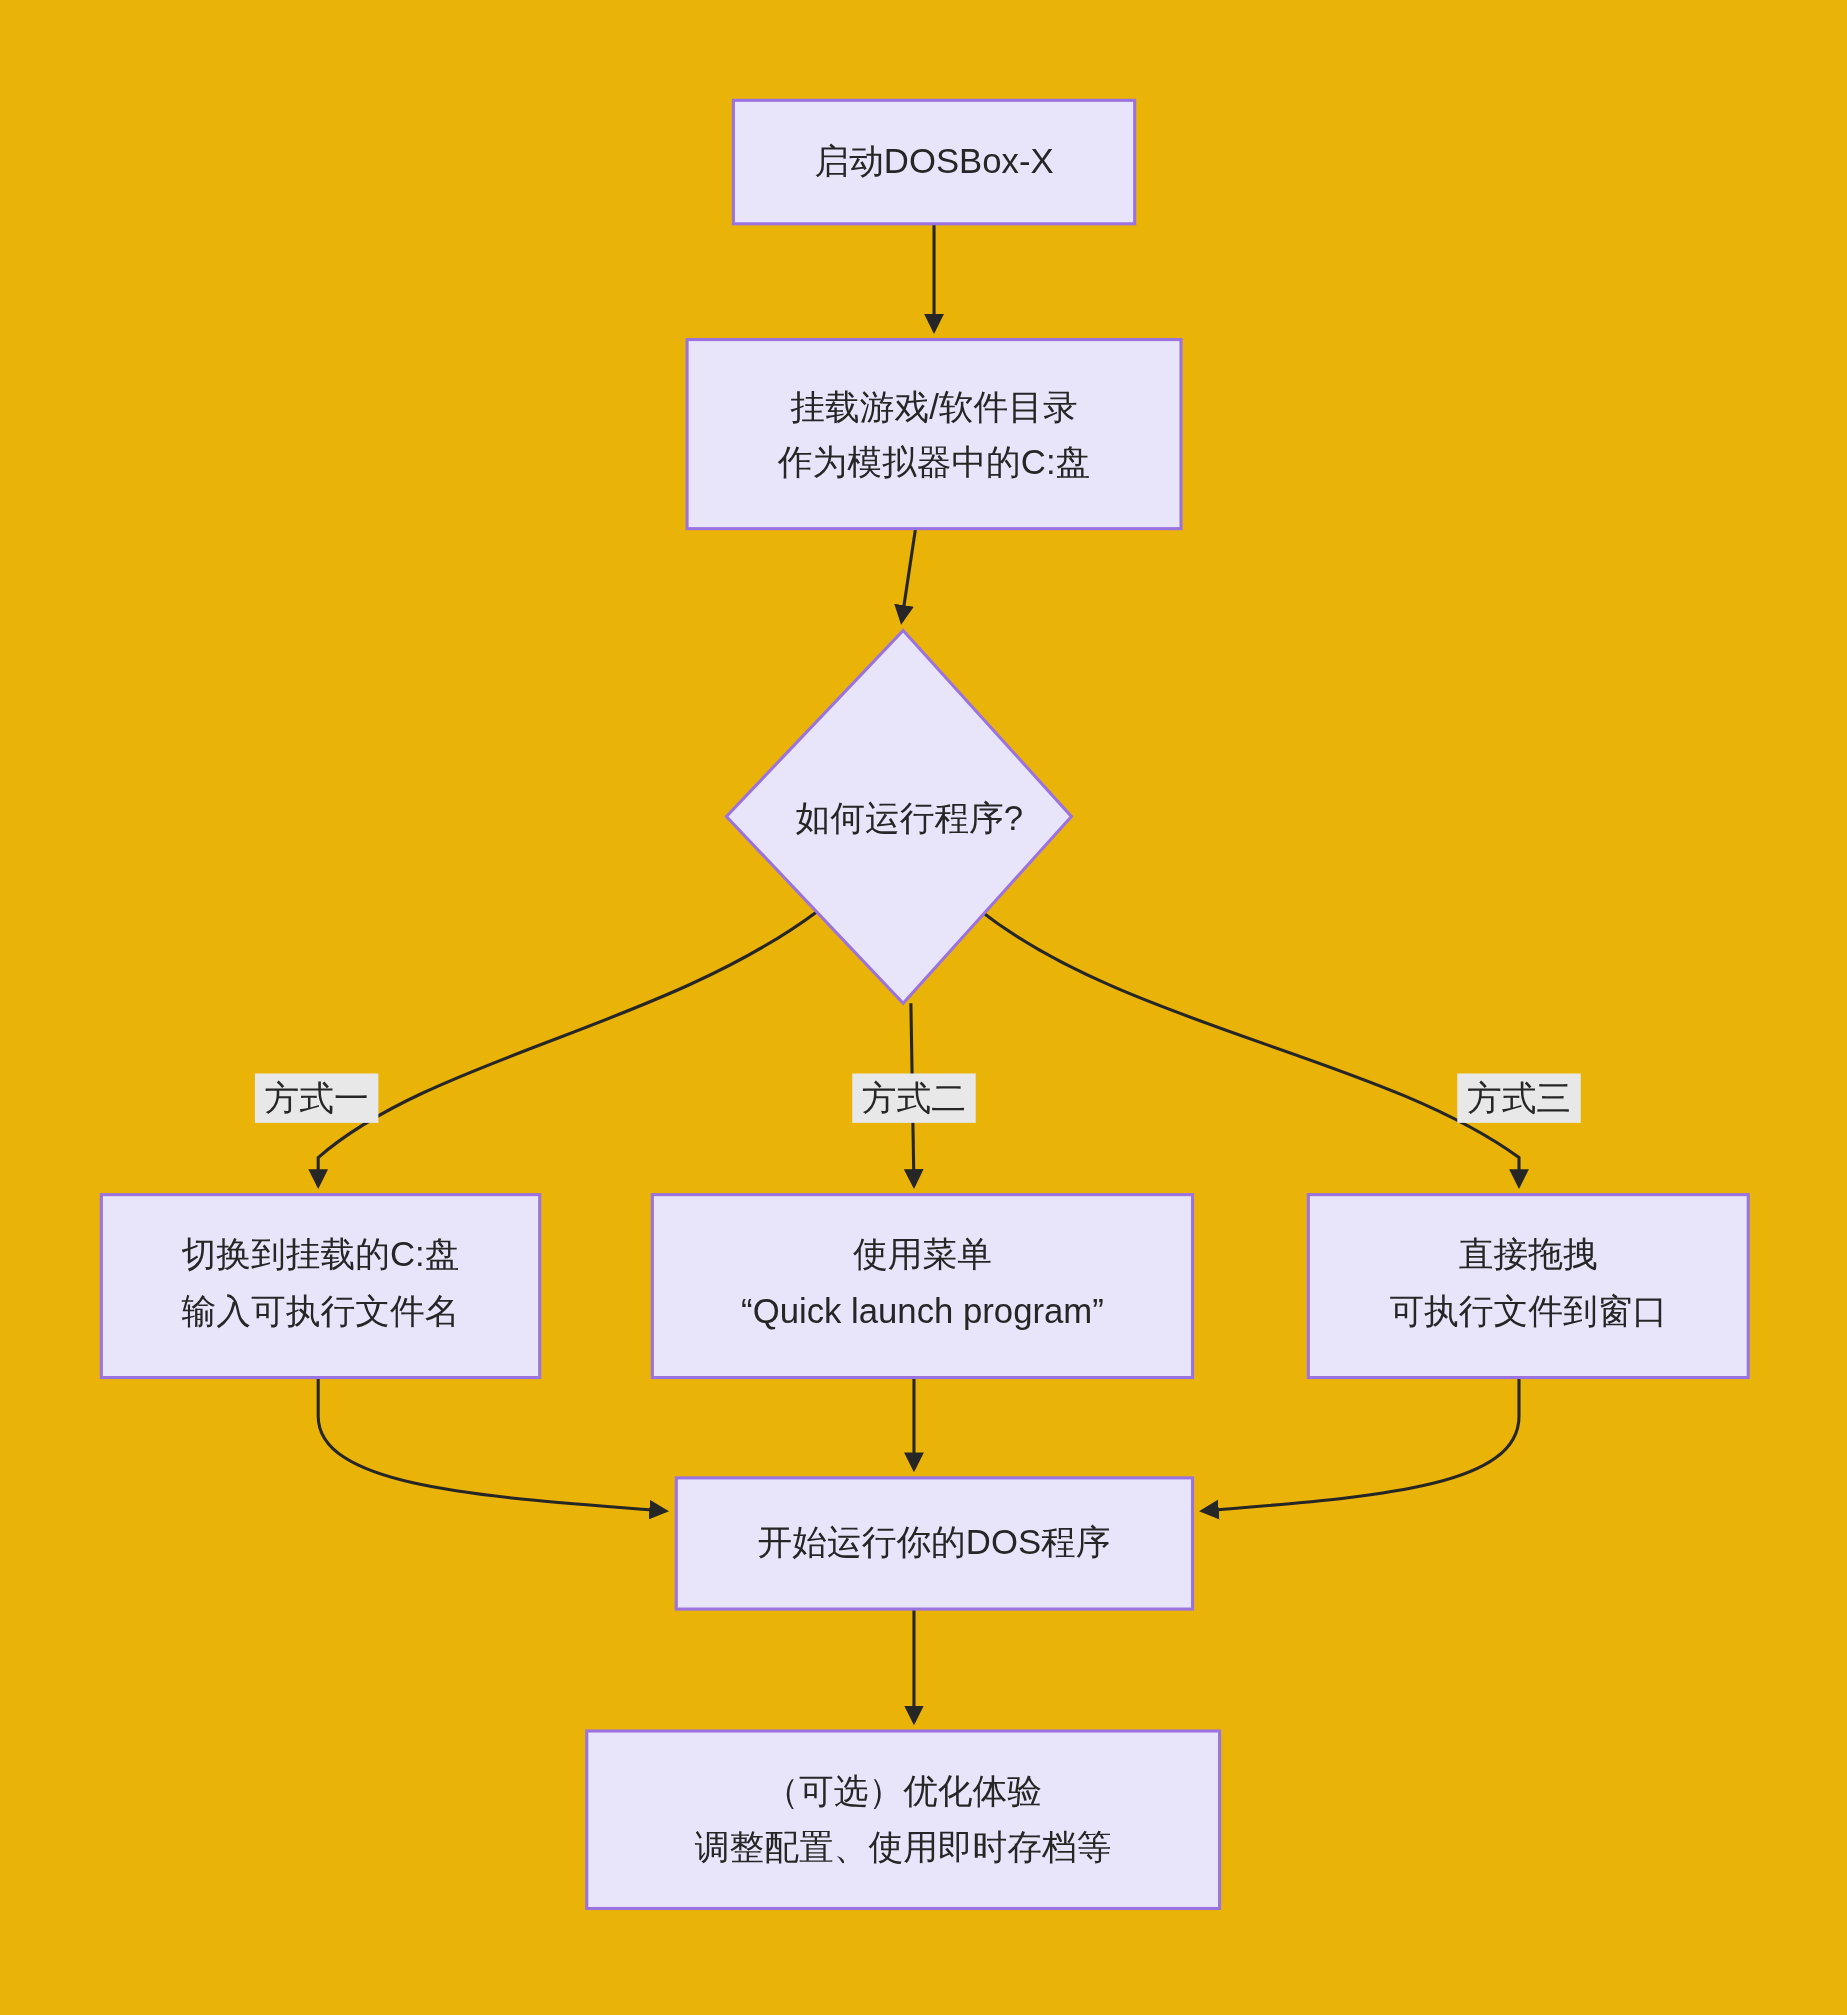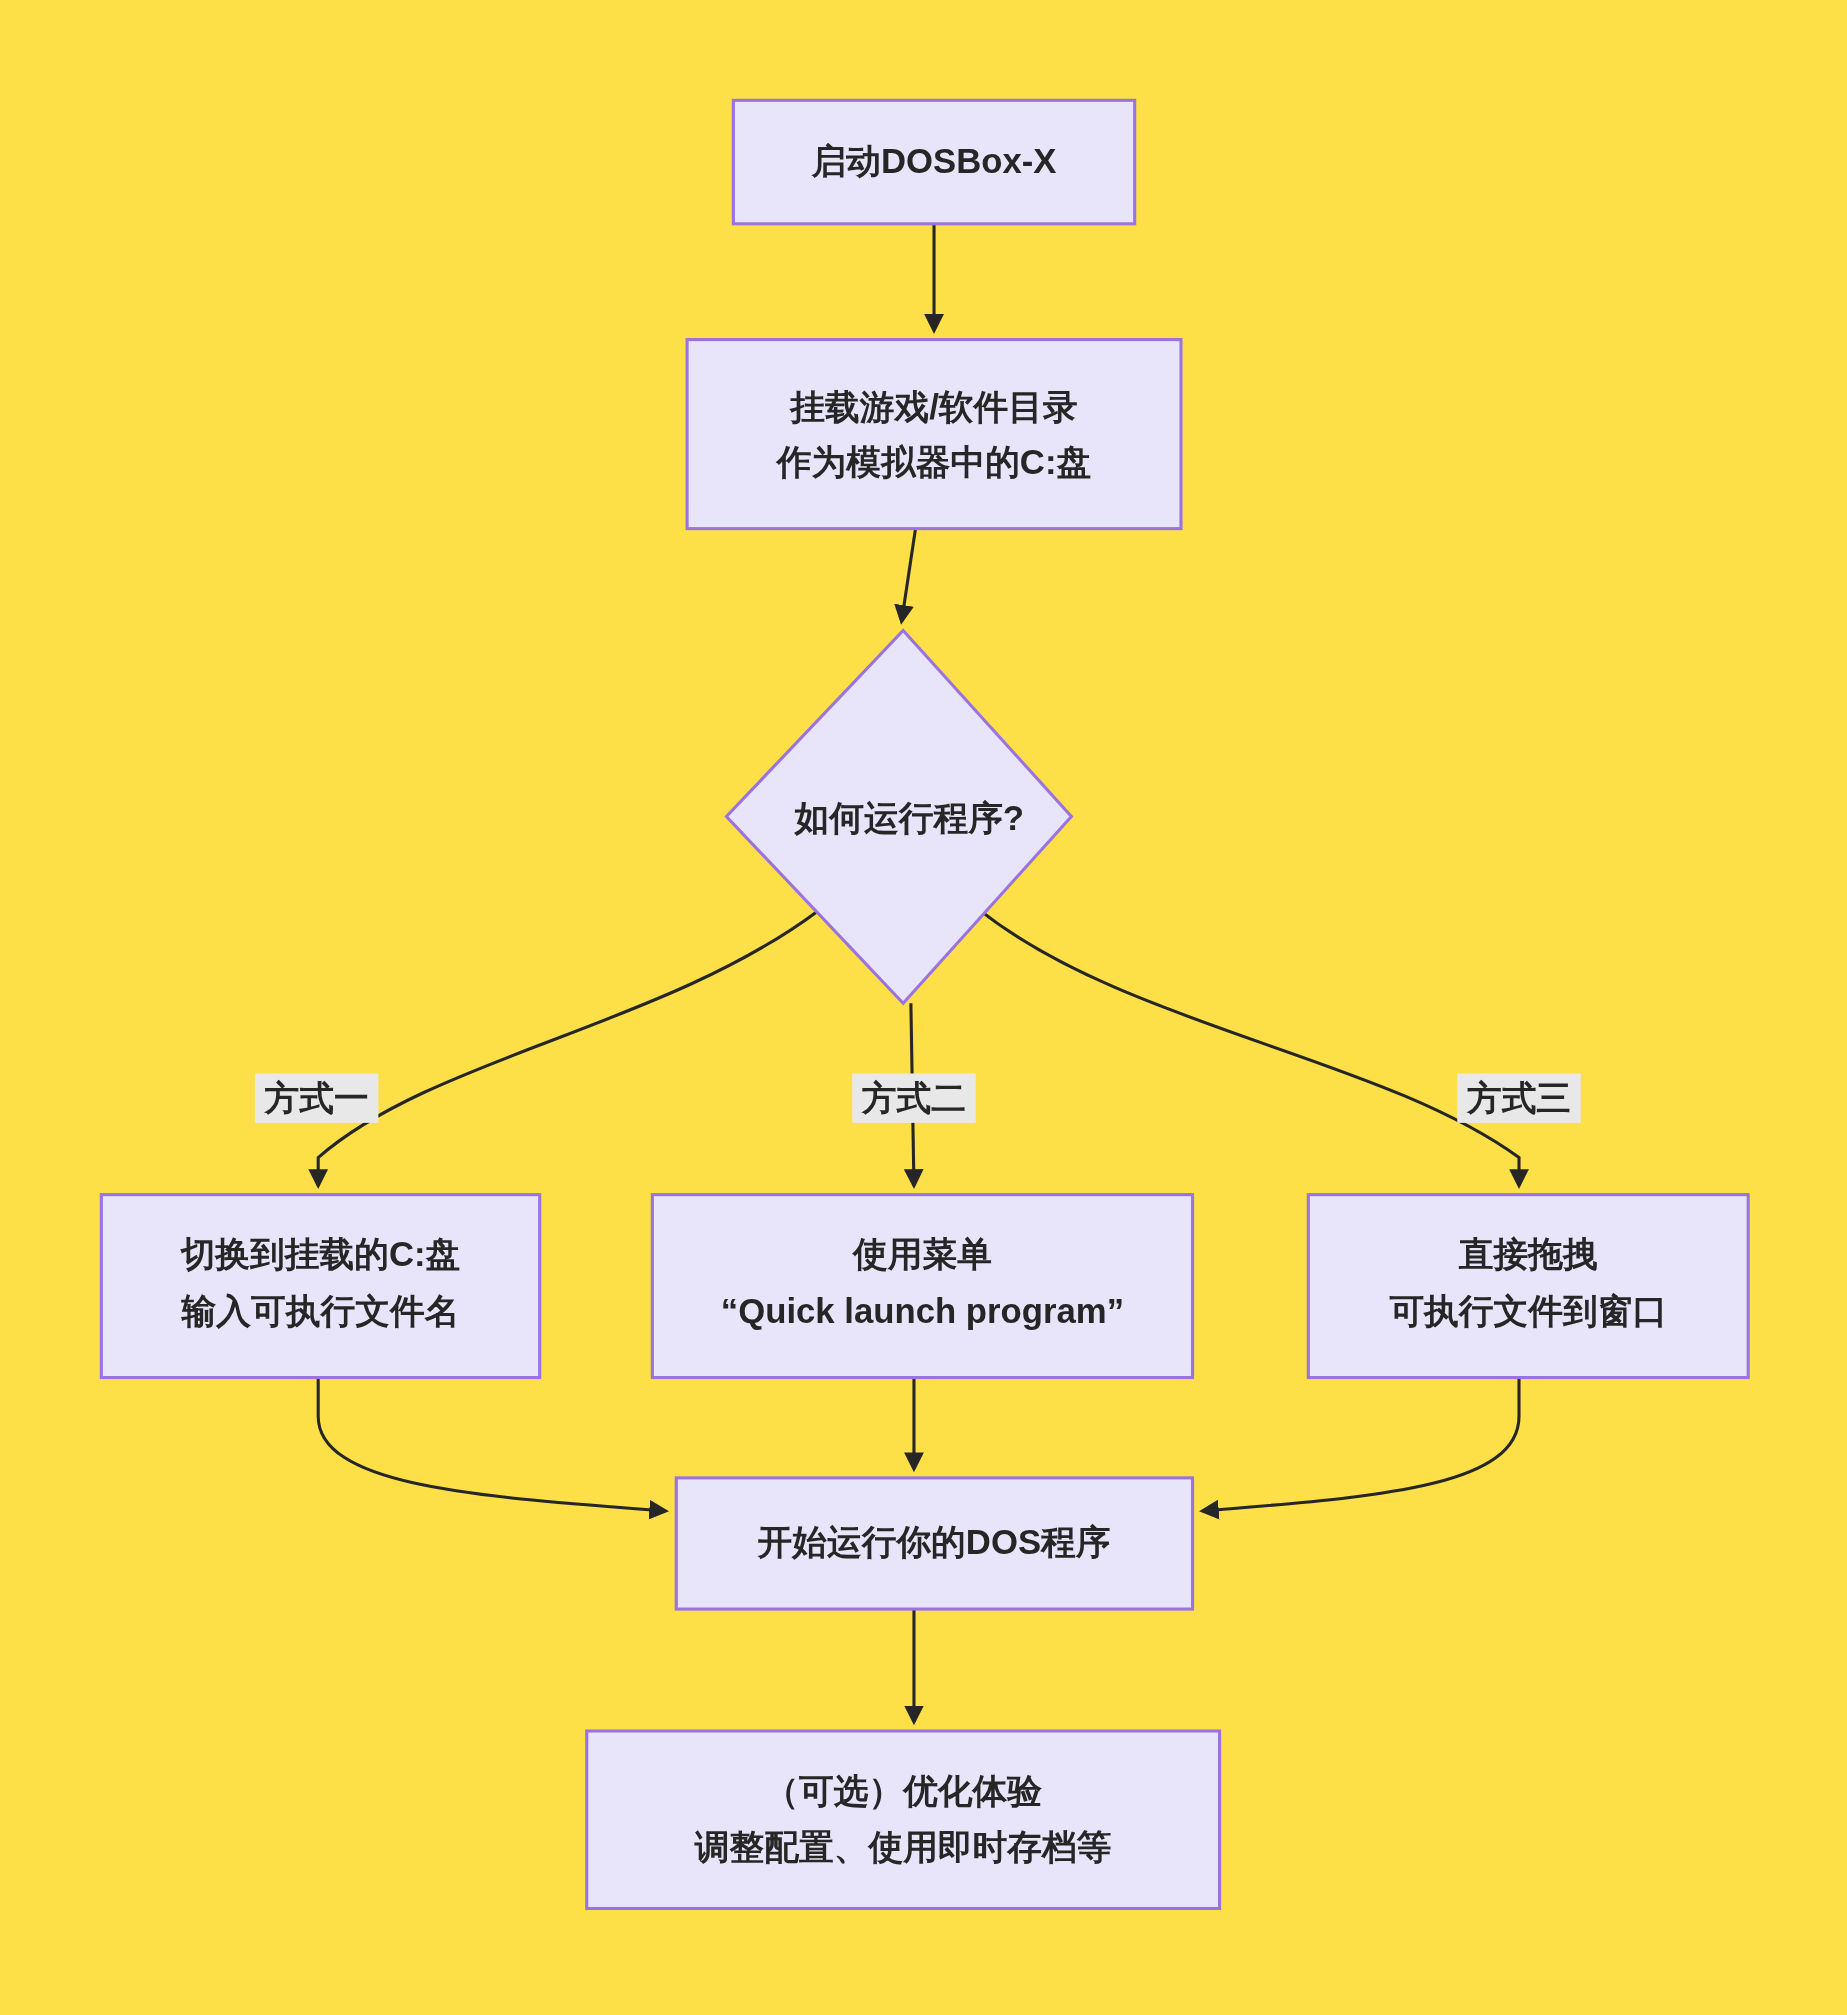--- a/index.html
+++ b/index.html
@@ -51,21 +51,21 @@
     fill: #262626;
     font-family: "Liberation Sans", "DejaVu Sans", sans-serif;
     font-size: 45px;
     text-anchor: middle;
     dominant-baseline: middle;
   }
 </style>
 </head>
 <body>
 
-<div id="flowchart-root" style="background: #fde047; font-weight: bold;">
+<div id="flowchart-root" style="background: #eab308;">
 
   <svg id="flow-svg" viewBox="0 0 2394 2611" xmlns="http://www.w3.org/2000/svg">
     <defs>
       <marker id="arrow-head" viewBox="0 0 12 12" refX="9" refY="6" markerWidth="7" markerHeight="7" orient="auto-start-reverse">
         <path d="M 0 0.5 L 11 6 L 0 11.5 z" fill="#262626"></path>
       </marker>
     </defs>
 
     <g>
       <path class="edge-line" d="M 1210 290 L 1210 428" marker-end="url(#arrow-head)" stroke="#262626"></path>

